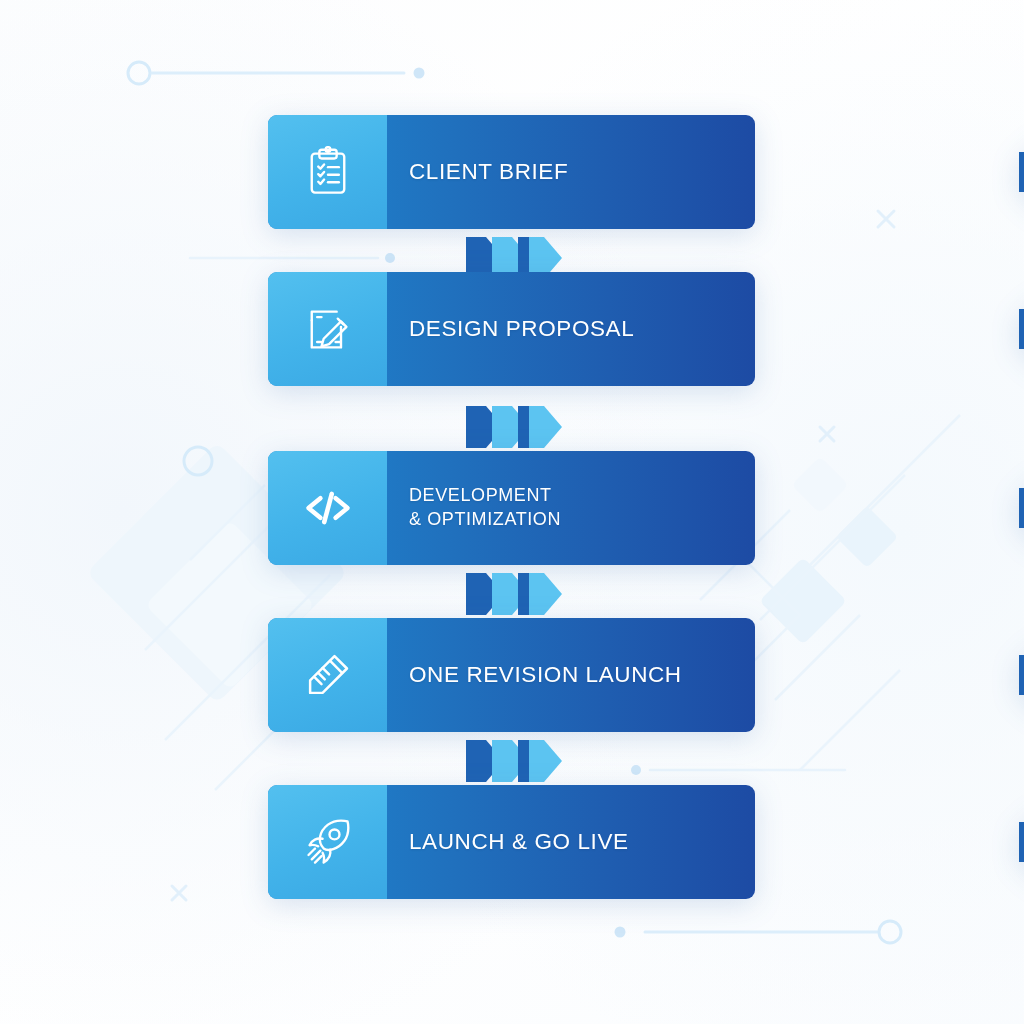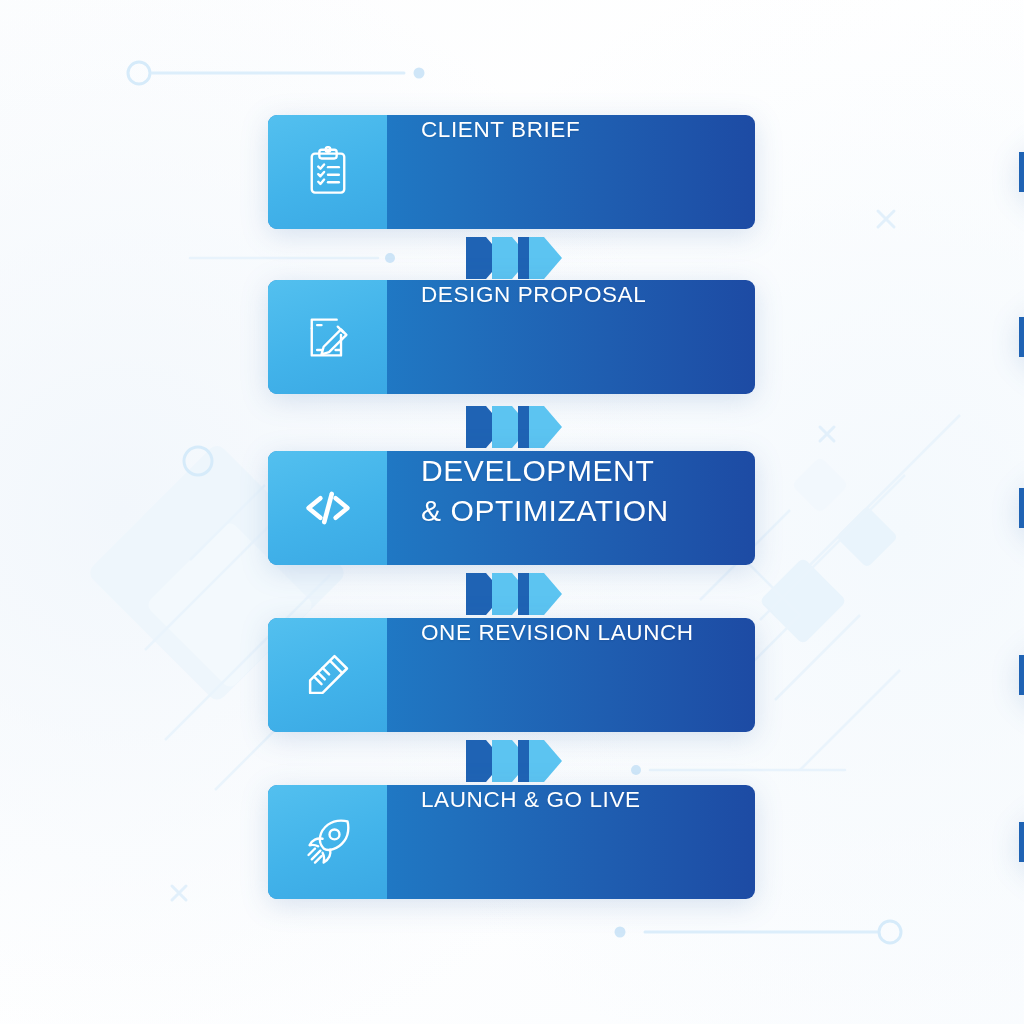--- a/index.html
+++ b/index.html
@@ -76,34 +76,35 @@
 
   .icon-pane svg {
     width: 52px;
     height: 52px;
     display: block;
   }
 
   .label-pane {
     flex: 1 1 auto;
     display: flex;
-    padding-left: 34px;
+    align-items: center;
+    padding-left: 22px;
   }
 
   .step-label {
     color: #ffffff;
     font-size: 22.5px;
     font-weight: 400;
     letter-spacing: 0.6px;
     line-height: 1.33;
     white-space: pre-line;
     text-shadow: 0 1px 2px rgba(10, 50, 100, 0.18);
   }
 
-  .step.two-line .step-label { font-size: 30px; }
+  .step.two-line .step-label { font-size: 18px; }
 
   
   .arrow-head {
     position: absolute;
     left: 751px;
     top: 50%;
     transform: translateY(-50%);
     width: 64px;
     height: 96px;
     pointer-events: none;
@@ -219,21 +220,21 @@
       </div>
     </div>
 
     <svg class="connector" style="top:237px" viewBox="0 0 106 42">
       <path d="M 0 0 L 20 0 L 38 21 L 20 42 L 0 42 Z" fill="#1f63b4"></path>
       <path d="M 26 0 L 46 0 L 64 21 L 46 42 L 26 42 Z" fill="#5cc4f1"></path>
       <path d="M 52 0 L 72 0 L 90 21 L 72 42 L 52 42 Z" fill="#1f63b4"></path>
       <path d="M 63 0 L 78 0 L 96 21 L 78 42 L 63 42 Z" fill="#5cc4f1"></path>
     </svg>
 
-    <div class="step" style="top:280px">
+    <div class="step" style="top:272px">
       <svg class="arrow-head" viewBox="0 0 64 96">
         <path d="M 0 28 L 18 28 L 18 8 L 52 48 L 18 88 L 18 68 L 0 68 Z" fill="#1f63b4"></path>
         <path d="M 10 30 L 28 30 L 28 10 L 62 48 L 28 86 L 28 66 L 10 66 Z" fill="#4ec0f0"></path>
       </svg>
       <div class="step-inner">
         <div class="icon-pane">
           <svg viewBox="0 0 48 48" fill="none" stroke="#ffffff" stroke-width="2.2" stroke-linecap="round" stroke-linejoin="round">
             <path d="M 9 16 L 9 41 L 36 41 L 36 22"></path>
             <path d="M 9 16 L 9 8 L 32 8"></path>
             <path d="M 14 13 l 4 0"></path>

